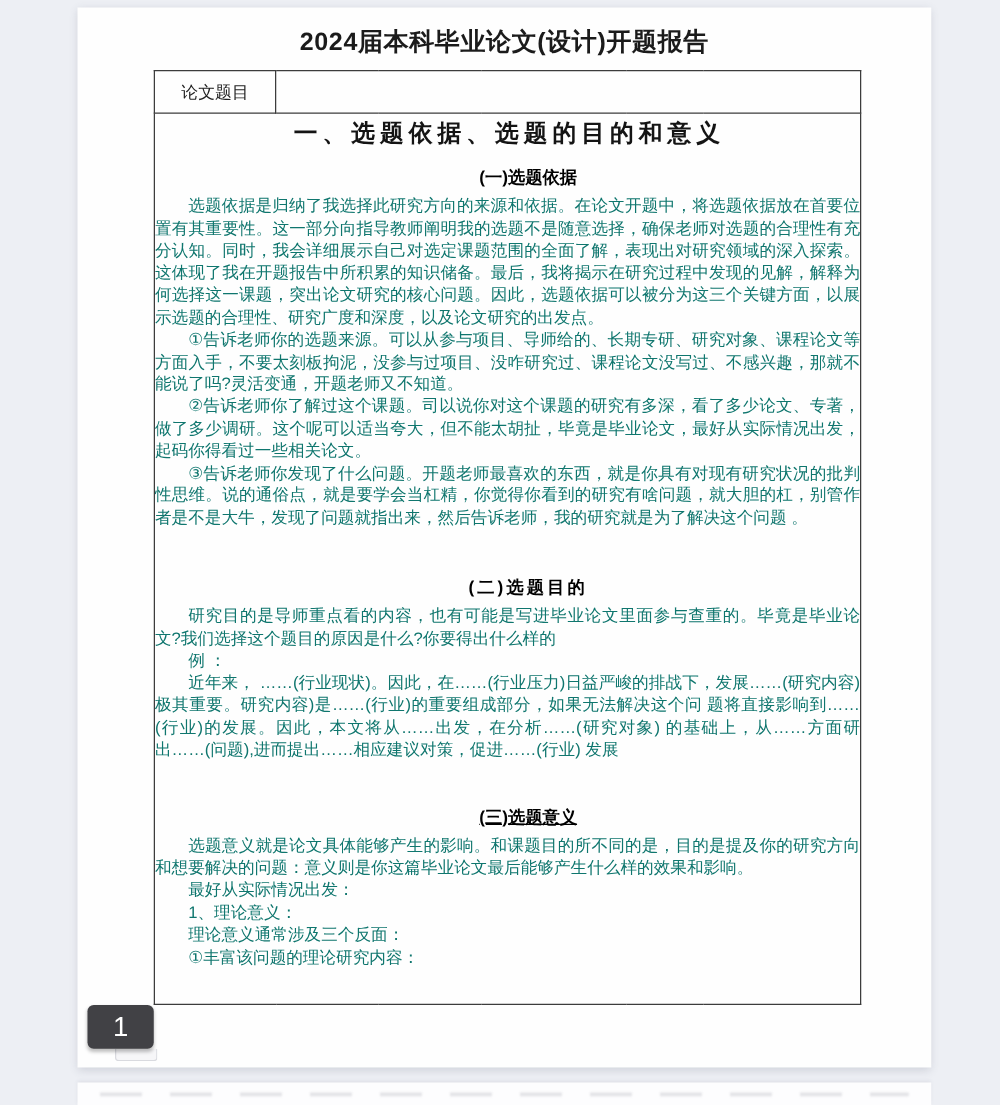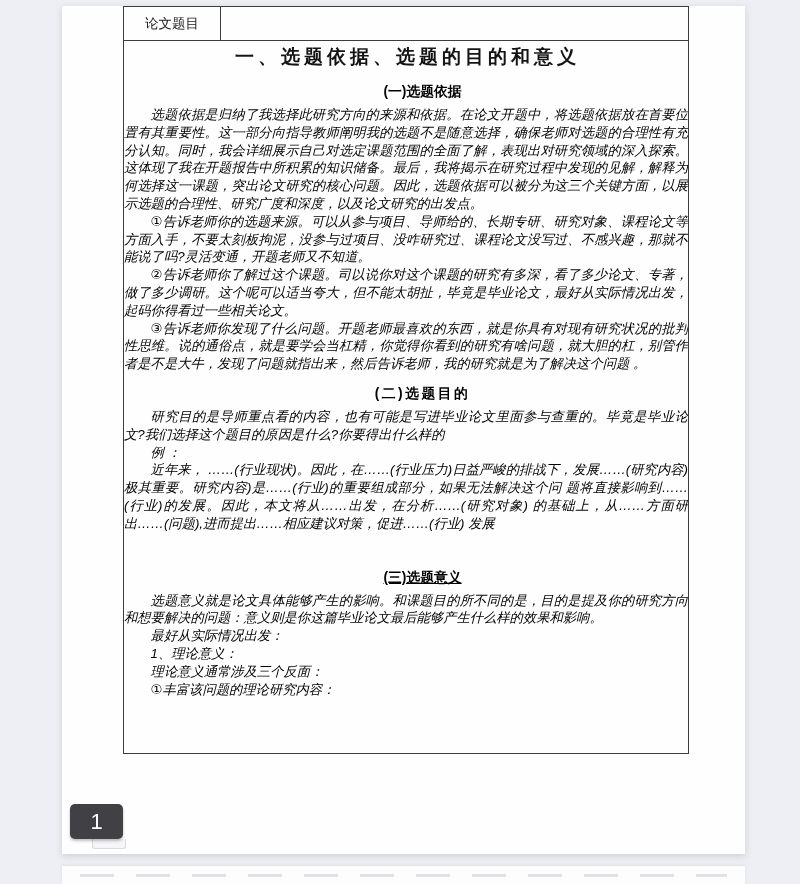--- a/index.html
+++ b/index.html
@@ -25,33 +25,33 @@
     text-align:center;padding:0;overflow:hidden;
   }
   tr.r1 td{height:29px;}
   tr.r2 td{height:33px;}
   td.content-cell{
     height:712px;vertical-align:top;text-align:left;
     padding:6px 6px 0 5px;
   }
   .content p{
     margin:0;text-indent:2em;text-align:justify;
-    font-size:13.3px;line-height:17.8px;color:#000000;font-style:italic;
+    font-size:13.3px;line-height:17.8px;color:#0f766e;
   }
   .content p.short{text-align:left;}
   .h1{
     font-size:19px;font-weight:bold;color:#141414;
     letter-spacing:4px;margin:3px 0 13px 3px;
   }
   .h2{
     font-weight:bold;font-size:13.8px;color:#000000;
     margin:0 0 5px 0;text-indent:2.4em;line-height:18px;
   }
   .h2.sp{letter-spacing:2.5px;}
-  .gap30{margin-top:12px;}
+  .gap30{margin-top:38px;}
   .gap36{margin-top:36px;text-decoration:underline;}
   .page-badge{
     position:absolute;left:70px;top:804px;width:53px;height:35px;
     background:#414145;border-radius:5px;
     display:flex;align-items:center;justify-content:center;
     color:#ffffff;font-size:22px;line-height:1;
     box-shadow:0 2px 3px rgba(0,0,0,0.25);
   }
   .badge-lip{
     position:absolute;left:92px;top:839px;width:32px;height:9px;
@@ -66,20 +66,21 @@
     margin:8px 18px 0 18px;height:3px;opacity:0.65;
     background:repeating-linear-gradient(90deg,#d4d5da 0 34px,transparent 34px 56px);
     filter:blur(0.7px);
   }
 </style>
 </head>
 <body>
 
 <div class="sheet">
 
+  <div class="doc-title">2024届本科毕业论文(设计)开题报告</div>
 
   <table class="form">
     <colgroup>
       <col style="width:97px">
         <col style="width:82px">
         <col style="width:82px">
       <col style="width:116px">
         <col style="width:62px">
         <col style="width:126px">
     </colgroup>

